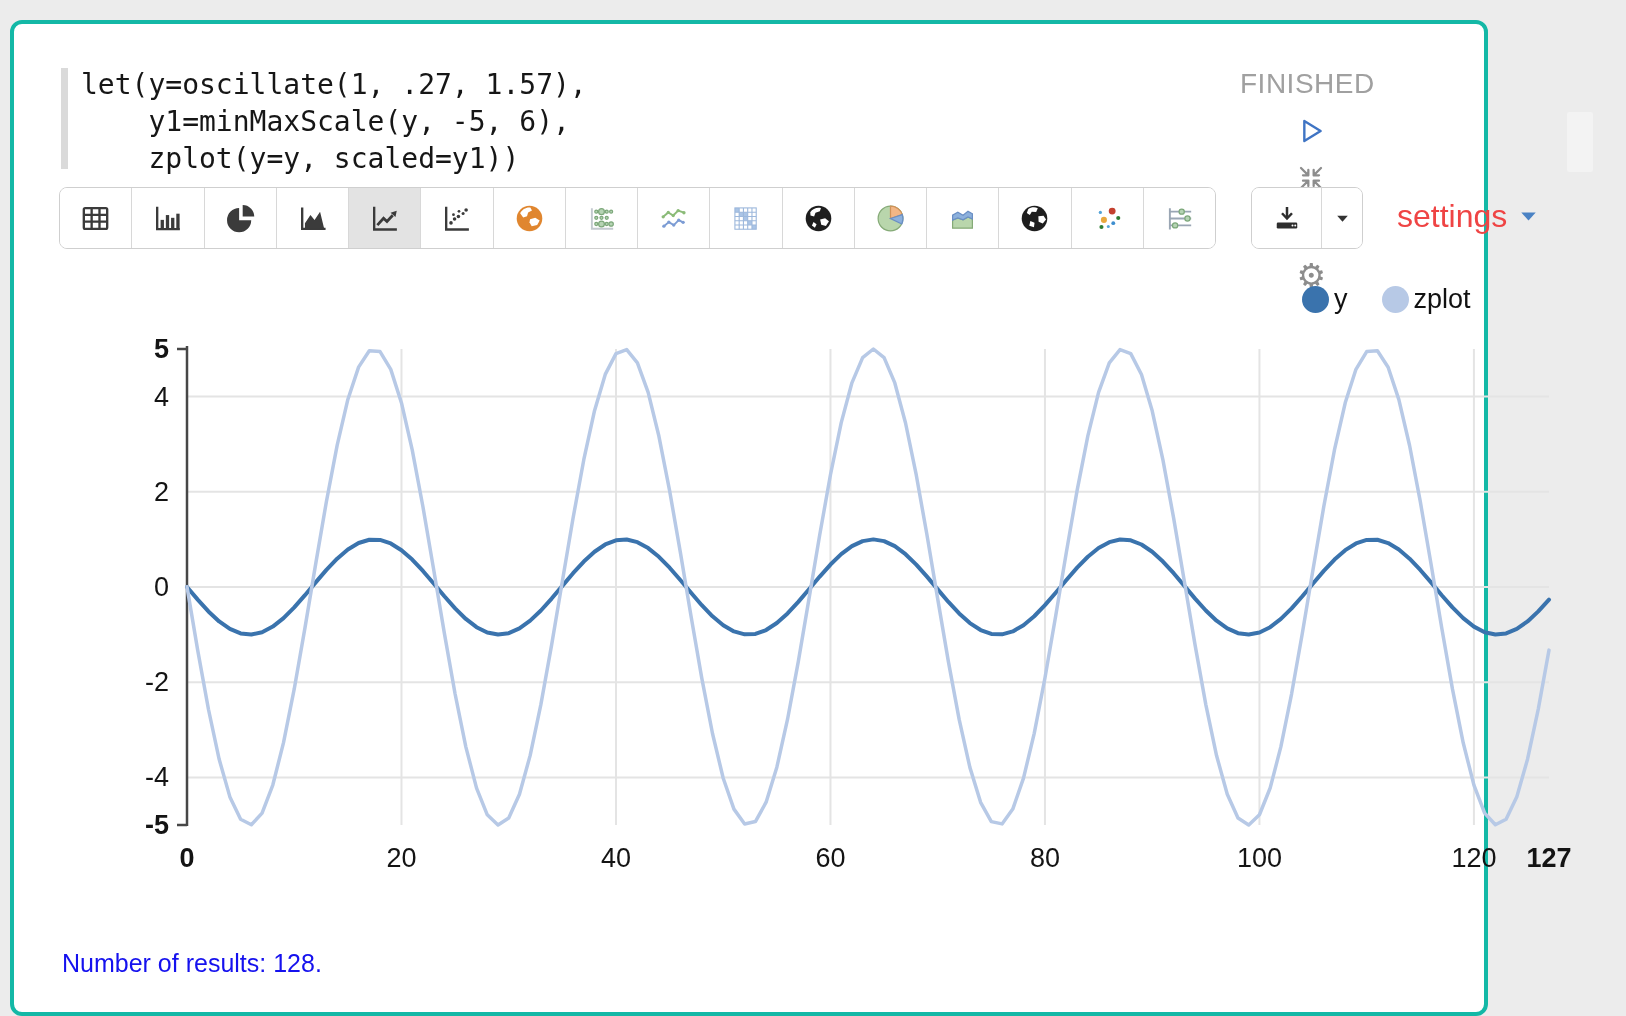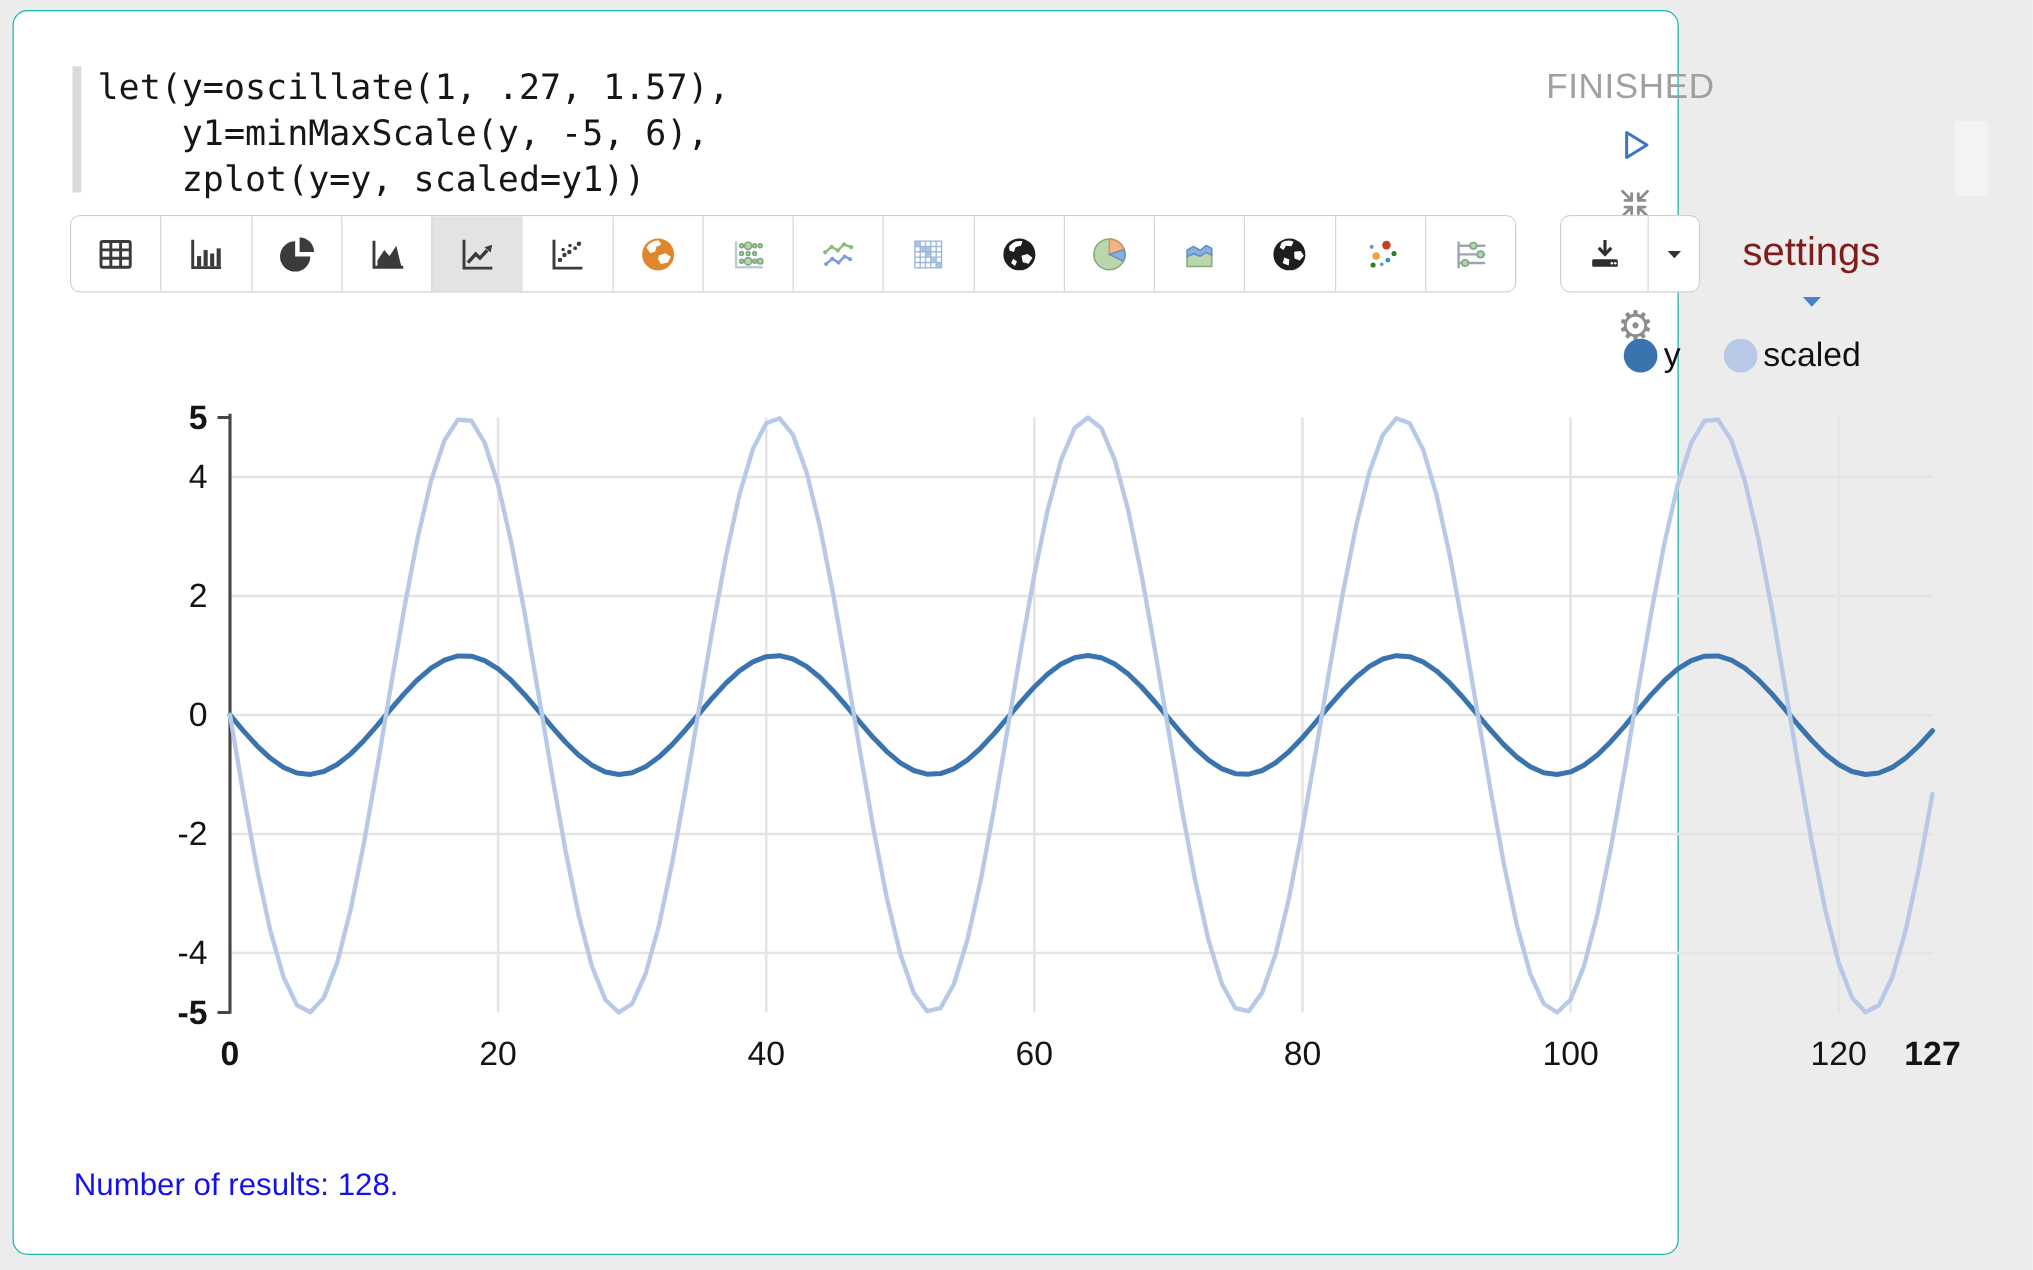--- a/index.html
+++ b/index.html
@@ -1,19 +1,19 @@
 <!DOCTYPE html>
 <html><head>
 <meta charset="utf-8">
 <style>
   * { box-sizing: border-box; }
   html,body { margin:0; padding:0; width:1626px; height:1016px; background:#ececec;
               font-family:"Liberation Sans", sans-serif; overflow:hidden; }
-  .card { position:absolute; left:10px; top:8px; width:1333px; height:996px;
-          background:#ffffff; border:1px solid #14b8a6; border-radius:12px; }
+  .card { position:absolute; left:10px; top:20px; width:1478px; height:996px;
+          background:#ffffff; border:4px solid #14b8a6; border-radius:12px; }
 
   
   .gutter { position:absolute; left:47px; top:44px; width:7px; height:101px; background:#dadada; }
   .code { position:absolute; left:67px; top:42px; margin:0;
           font-family:"DejaVu Sans Mono", monospace; font-size:28px; line-height:37px;
           color:#161616; white-space:pre; cursor:text; }
   .code span { display:block; }
 
   .editor-controls { position:absolute; left:1226px; top:44px; height:40px;
                      display:flex; align-items:center; gap:15px;flex-direction:column; }
@@ -38,21 +38,21 @@
   .export-group { position:absolute; left:1237px; top:163px; width:112px; height:62px;
                   border:1px solid #cfcfcf; border-radius:8px; background:#fff;
                   display:flex; overflow:hidden; }
   .export-main { width:69px; display:flex; align-items:center; justify-content:center;
                  background:#fff; border:none; cursor:pointer; padding:0; }
   .export-caret { flex:1; display:flex; align-items:center; justify-content:center;
                   background:#fff; border:none; border-left:1px solid #d8d8d8;
                   cursor:pointer; padding:0; }
 
   .settings { position:absolute; left:1383px; top:174px; display:flex; align-items:center;
-              gap:11px; color:#7f1d1d; font-size:32px; cursor:pointer;flex-direction:column; }
+              gap:11px; color:#ef4444; font-size:32px; cursor:pointer; }
 
   
   .legend { position:absolute; left:1288px; top:260px; display:flex; align-items:center;
             gap:34px; font-size:27px; color:#111; }
   .legend-item { display:flex; align-items:center; gap:5px; }
   .legend-dot { width:27px; height:27px; border-radius:50%; }
   #chart-svg { position:absolute; left:90px; top:245px; width:1470px; height:630px;
                font-family:"Liberation Sans", sans-serif; }
 
   
@@ -289,21 +289,21 @@
       </svg>
   </div>
 
   <div class="legend" id="legend">
       <div class="legend-item">
         <span class="legend-dot" style="background: rgb(58, 115, 173);"></span>
         <span>y</span>
       </div>
       <div class="legend-item">
         <span class="legend-dot" style="background: rgb(183, 201, 230);"></span>
-        <span>scaled</span>
+        <span>zplot</span>
       </div>
     </div>
   <svg id="chart-svg" viewBox="0 0 1470 630">
       <g stroke="#e4e4e4" stroke-width="2">
         <line x1="83" x2="1445" y1="127.59999999999997" y2="127.59999999999997"></line>
         <line x1="83" x2="1445" y1="222.8" y2="222.8"></line>
         <line x1="83" x2="1445" y1="318" y2="318"></line>
         <line x1="83" x2="1445" y1="413.20000000000005" y2="413.20000000000005"></line>
         <line x1="83" x2="1445" y1="508.4" y2="508.4"></line>
         <line x1="297.48818897637796" x2="297.48818897637796" y1="80" y2="556"></line>

